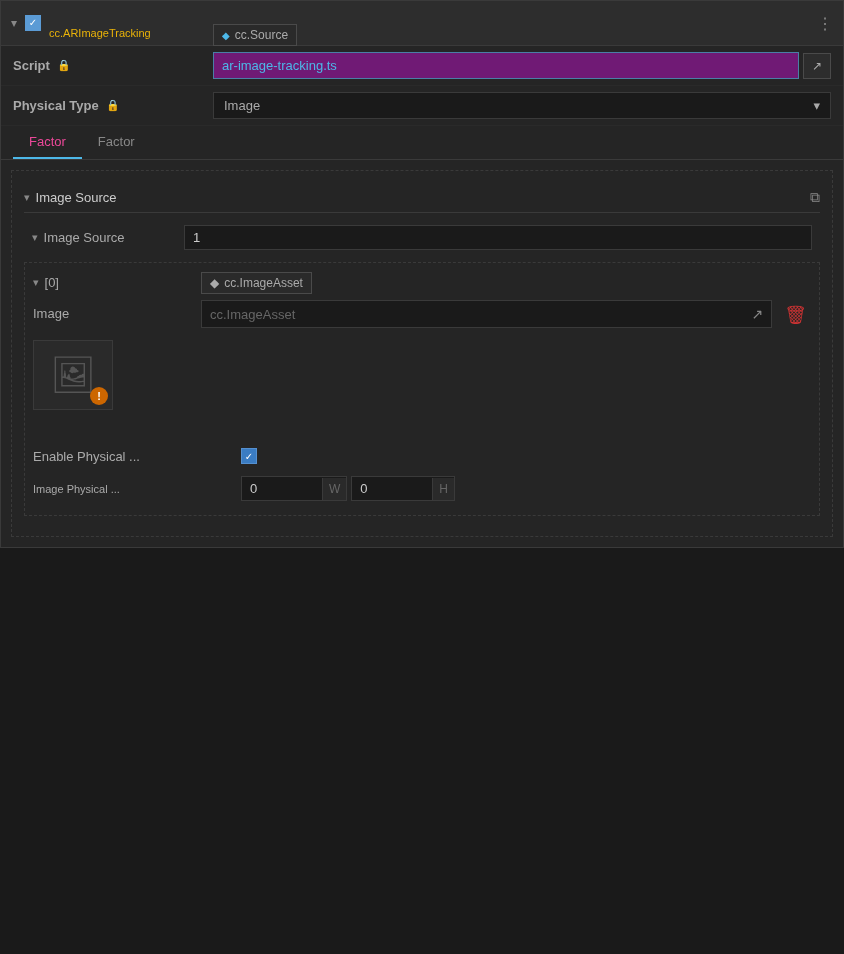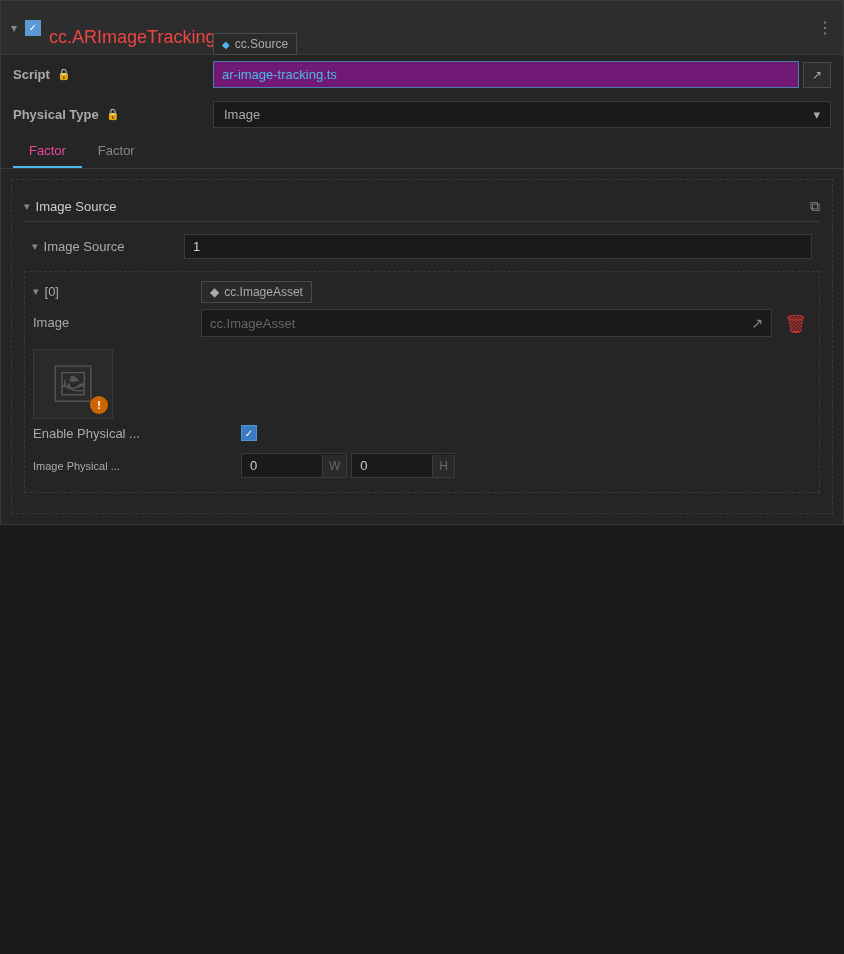--- a/index.html
+++ b/index.html
@@ -45,22 +45,22 @@
 
     .component-header .checkbox-icon::after {
       content: '✓';
       color: white;
       font-size: 10px;
       line-height: 1;
     }
 
     .component-title {
       flex: 1;
-      font-size: 18px;
-      color: #ef4444;
+      font-size: 11px;
+      color: #eab308;
       font-weight: 500;
       margin-top: 20px;
     }
 
     .menu-dots {
       color: #888;
       font-size: 16px;
       cursor: pointer;
     }
 
@@ -346,20 +346,21 @@
       padding: 4px;
       align-self: flex-end;
       margin-bottom: 4px;
     }
 
     .checkbox-row {
       display: flex;
       align-items: center;
       padding: 6px 0;
       gap: 8px;
+      margin-top: 32px;
     }
 
     .checkbox-label {
       width: 200px;
       color: #aaa;
       font-size: 13px;
     }
 
     .checkbox-input {
       width: 16px;

